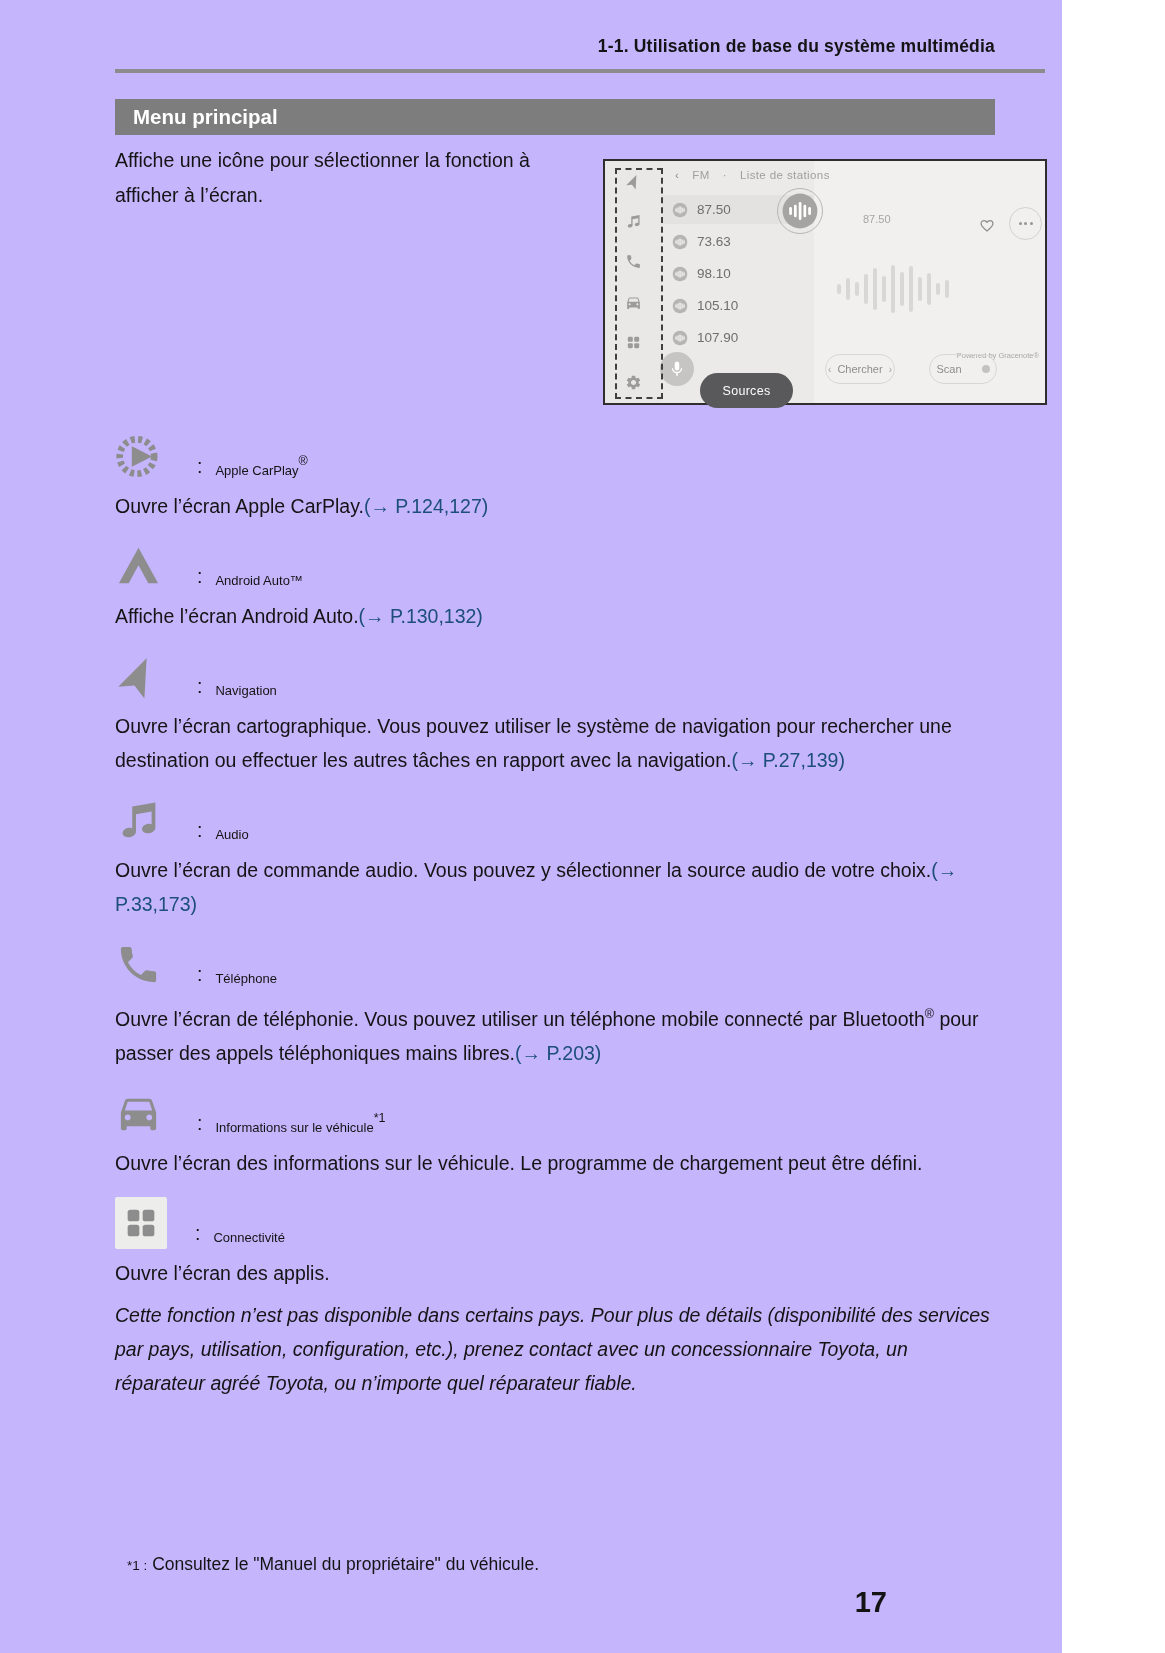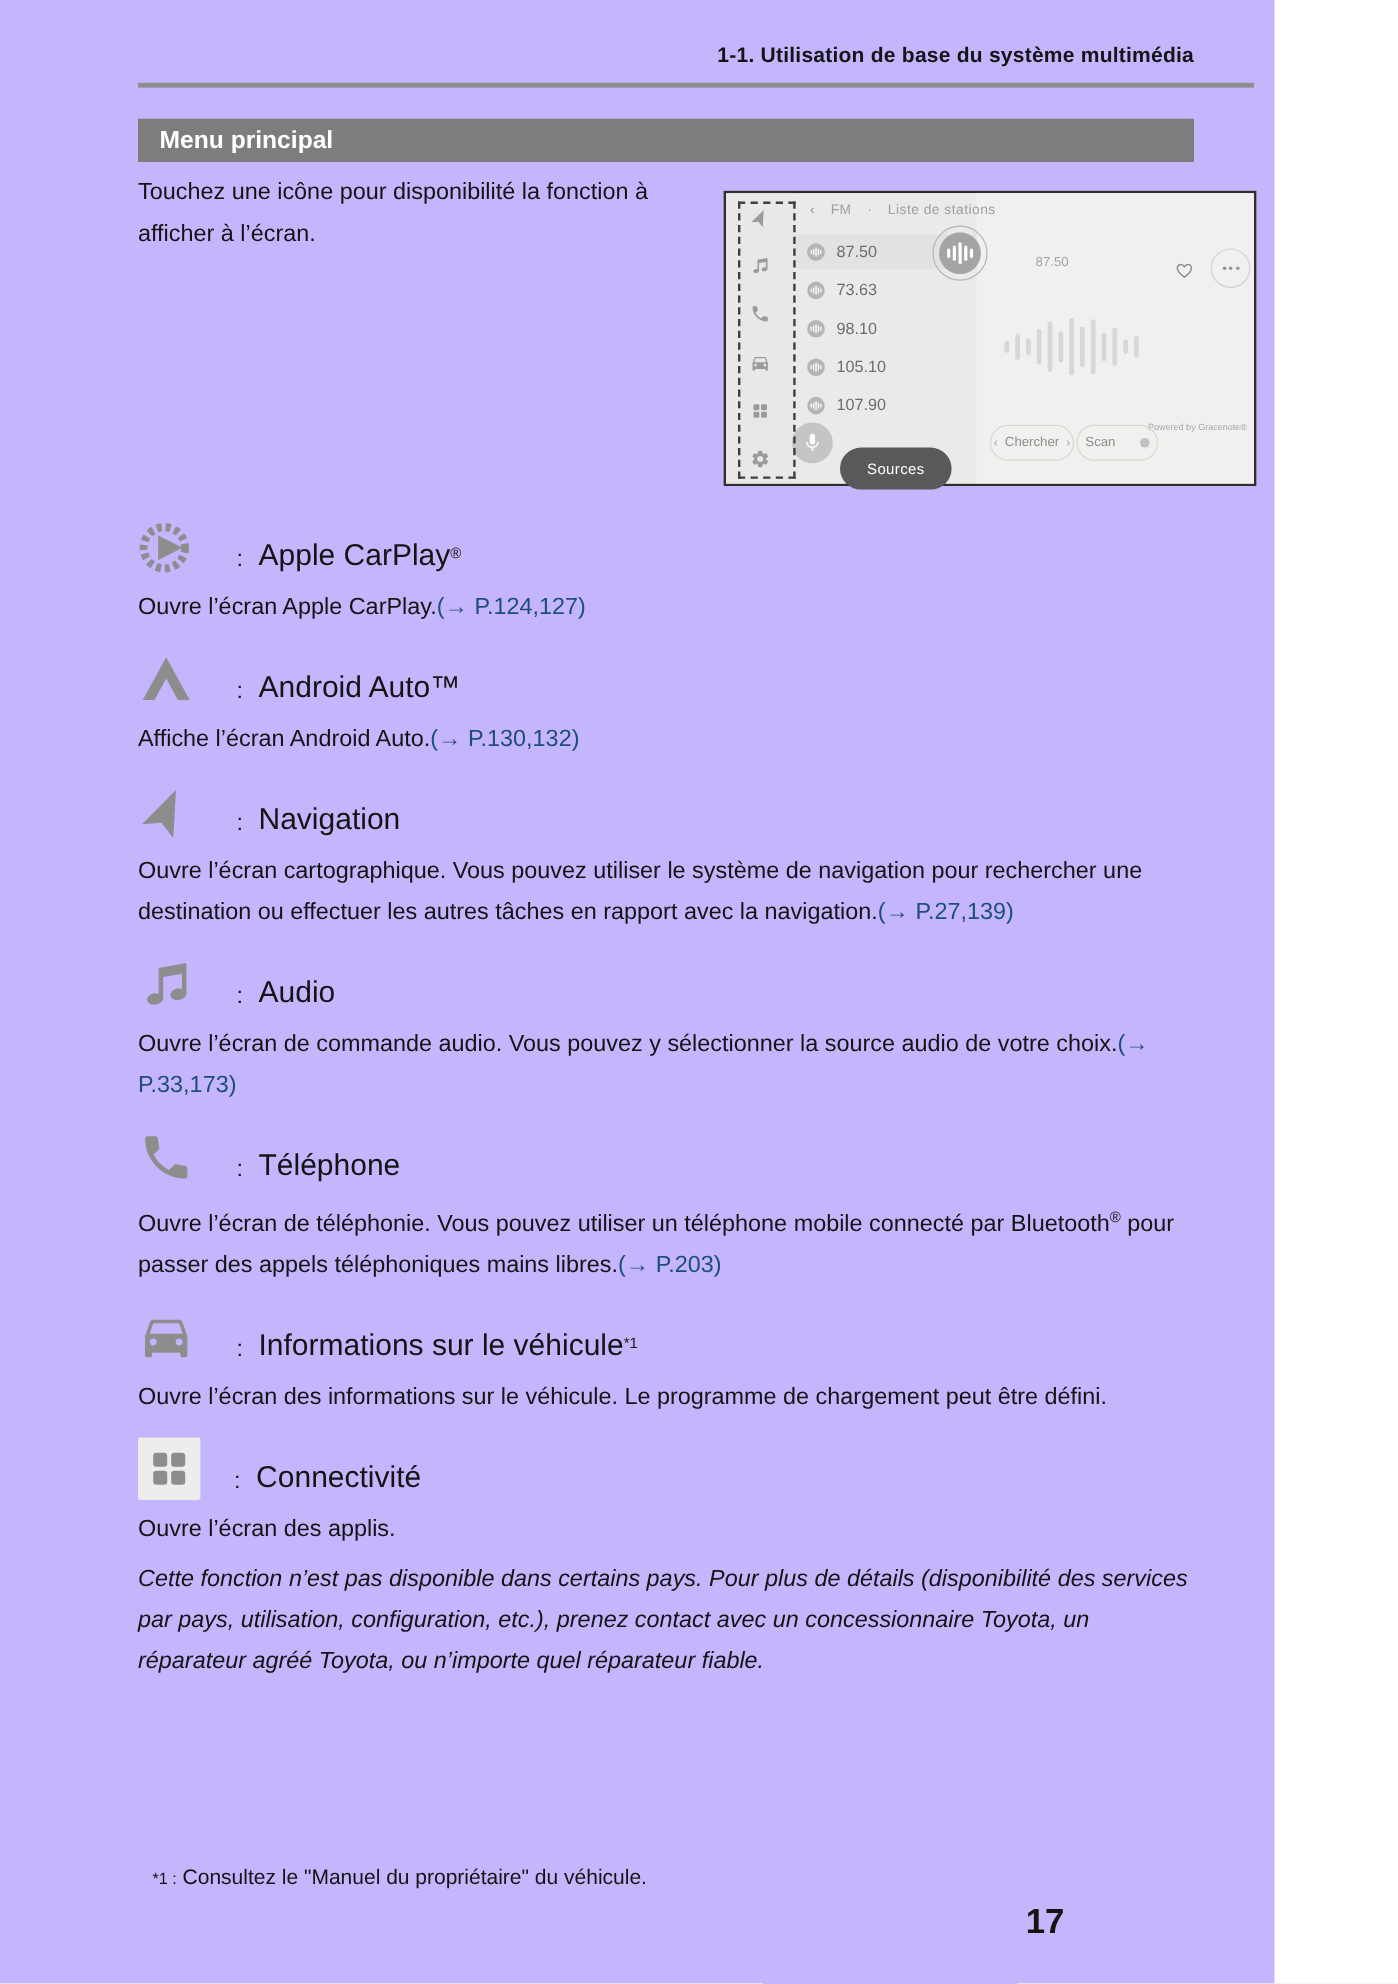--- a/index.html
+++ b/index.html
@@ -59,33 +59,33 @@
              background:#c6c5c3; display:flex; align-items:center; justify-content:center; z-index:2; }
   .mic-btn svg { width:18px; height:18px; color:#fff; }
   .sources-btn { position:absolute; left:95px; top:190px; width:93px; height:35px; border-radius:18px;
                  background:#59585b; color:#fdfdfd; font-size:12.5px; display:flex; align-items:center;
                  justify-content:center; z-index:2; letter-spacing:.3px;margin-top:22px; }
   .pill { position:absolute; top:193px; height:30px; border:1px solid #d8d7d4; border-radius:16px;
           display:flex; align-items:center; justify-content:center; font-size:11px; color:#8e8d8b;
           box-sizing:border-box; z-index:2; }
   .seek-btn { left:220px; width:70px; gap:6px; }
   .seek-ch { color:#a5a4a2; font-size:10px; }
-  .scan-btn { left:292px; width:68px; gap:20px; }
+  .scan-btn { left:324px; width:68px; gap:20px; }
   .scan-dot { width:8px; height:8px; border-radius:50%; background:#c3c2c0; }
 
   
   .menu-list { position:absolute; top:430px; left:115px; width:880px; }
   .menu-item { margin-bottom:17px; }
   .mi-head { display:flex; align-items:flex-end; height:52px; margin-bottom:7px; }
   .mi-iconwrap { width:54px; height:52px; display:flex; align-items:center; color:var(--icon_gray,#8d8d8d); }
   .mi-iconwrap.boxed { background:#ededeb; justify-content:center; width:52px; height:52px; border-radius:2px; }
   .mi-icon { width:47px; height:47px; }
   .mi-iconwrap.boxed .mi-icon { width:40px; height:40px; }
   .mi-colon { margin:0 13px 4px 28px; font-size:19.5px; }
-  .mi-label { font-size:25px; padding-bottom:4px;margin-top:40px; }
+  .mi-label { font-size:13px; padding-bottom:4px;margin-top:40px; }
   .mi-sup { font-size:12.5px; padding-bottom:14px; }
   .mi-desc, .mi-note { font-size:19.5px; line-height:34px; width:880px; }
   .mi-note { margin-top:8px;font-style:italic; }
   .link { color:var(--link_blue,#1d4e79); }
   .txt-sup { font-size:12.5px; }
 
   .footnote { position:absolute; top:1554px; left:127px; font-size:17.5px; }
   .fn-marker { font-size:13.5px; }
   .page-num { position:absolute; top:1586px; right:175px; font-size:29px; font-weight:bold; }
 </style>
@@ -151,21 +151,21 @@
   <div class="rule"></div>
   <div class="banner">
     <span>Menu principal</span>
   </div>
 
   <div class="chap-num">
     <span>1</span>
   </div>
   <div class="chap-label">Utilisation de base</div>
 
-  <div class="intro">Touchez une icône pour disponibilité la fonction à afficher à l’écran.</div>
+  <div class="intro">Affiche une icône pour sélectionner la fonction à afficher à l’écran.</div>
 
   <div class="shot">
     <div class="shot-sidebar"></div>
     <div class="left-panel"></div>
     <div class="player-panel"></div>
     <div class="dash-rect"></div>
     <div class="side-icons">
   <svg class="side-ic">
           <use href="#sym-nav"></use>
         </svg>

